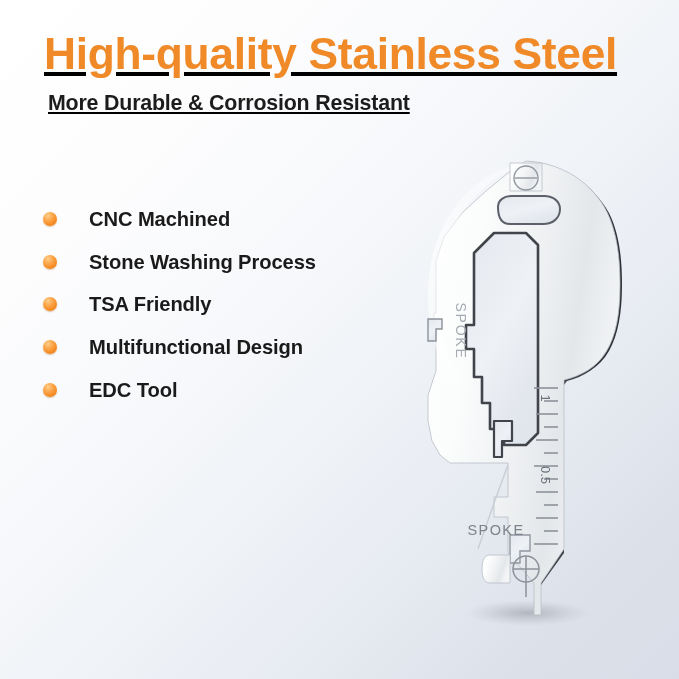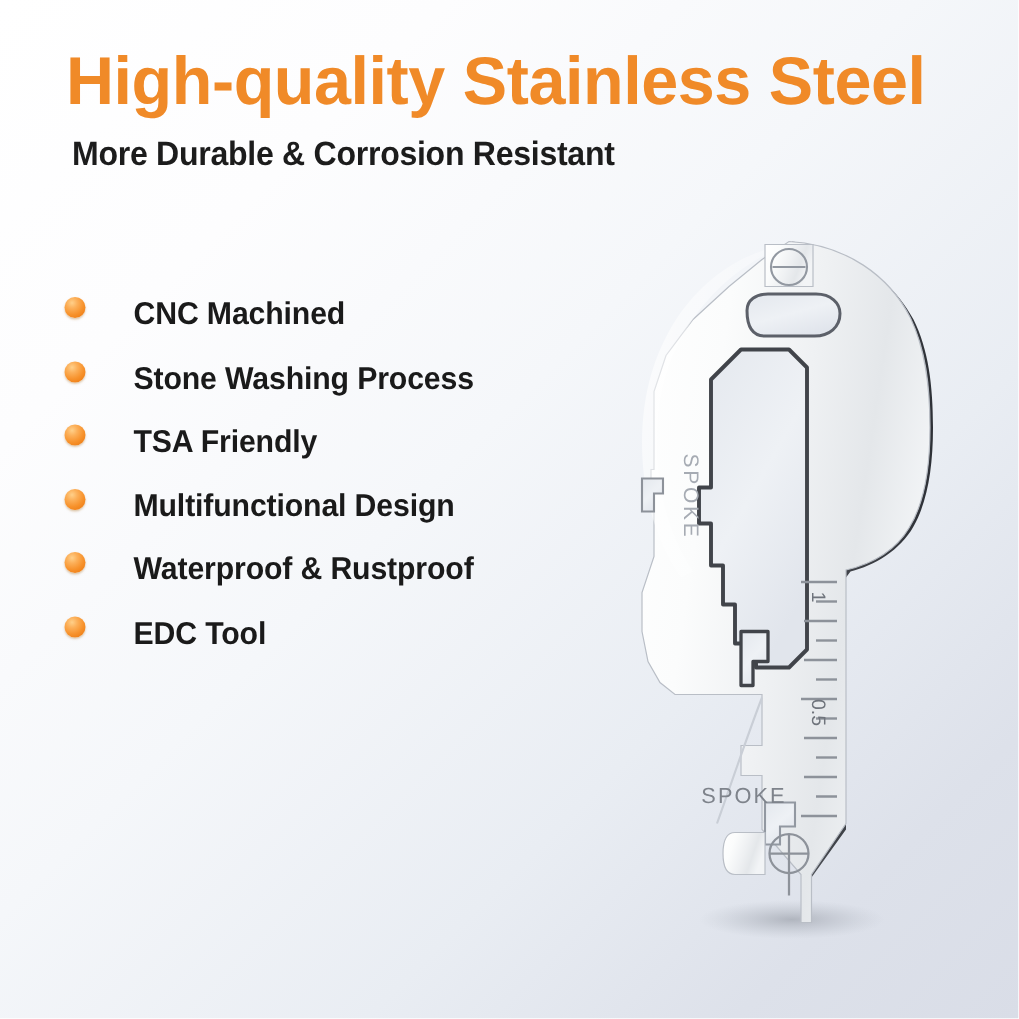--- a/index.html
+++ b/index.html
@@ -25,20 +25,21 @@
         #d9dde7 100%);
     overflow: hidden;
   }
 
   
   #headings {
     position: absolute;
     left: 44px;
     top: 30px;
     width: 620px;
+    text-decoration: underline;
   }
   #title {
     font-family: "Liberation Sans Narrow", "Liberation Sans", sans-serif;
     font-size: 45px;
     font-weight: bold;
     color: #f08a28;
     letter-spacing: -0.3px;
     line-height: 1.08;
     white-space: nowrap;
     margin: 0;
@@ -62,20 +63,21 @@
     position: absolute;
     left: 43px;
     top: 198px;
     width: 360px;
     list-style: none;
     margin: 0;
     padding: 0;
   }
   .feature-row {
     display: flex;
+    align-items: center;
     height: 42.6px;
   }
   .bullet {
     width: 14px;
     height: 14px;
     border-radius: 50%;
     flex: 0 0 auto;
     background:
       radial-gradient(circle at 36% 28%,
         #ffd08a 0%,
@@ -130,24 +132,20 @@
       <span class="bullet"></span>
       <span class="feature-label">Stone Washing Process</span>
     </li>
     <li class="feature-row">
       <span class="bullet"></span>
       <span class="feature-label">TSA Friendly</span>
     </li>
     <li class="feature-row">
       <span class="bullet"></span>
       <span class="feature-label">Multifunctional Design</span>
-    </li>
-    <li class="feature-row">
-      <span class="bullet"></span>
-      <span class="feature-label">Waterproof &amp; Rustproof</span>
     </li>
     <li class="feature-row">
       <span class="bullet"></span>
       <span class="feature-label">EDC Tool</span>
     </li>
   </ul>
 
   <div id="product-figure">
     <svg id="product-svg" viewBox="0 0 270 500" xmlns="http://www.w3.org/2000/svg">
       <defs>

